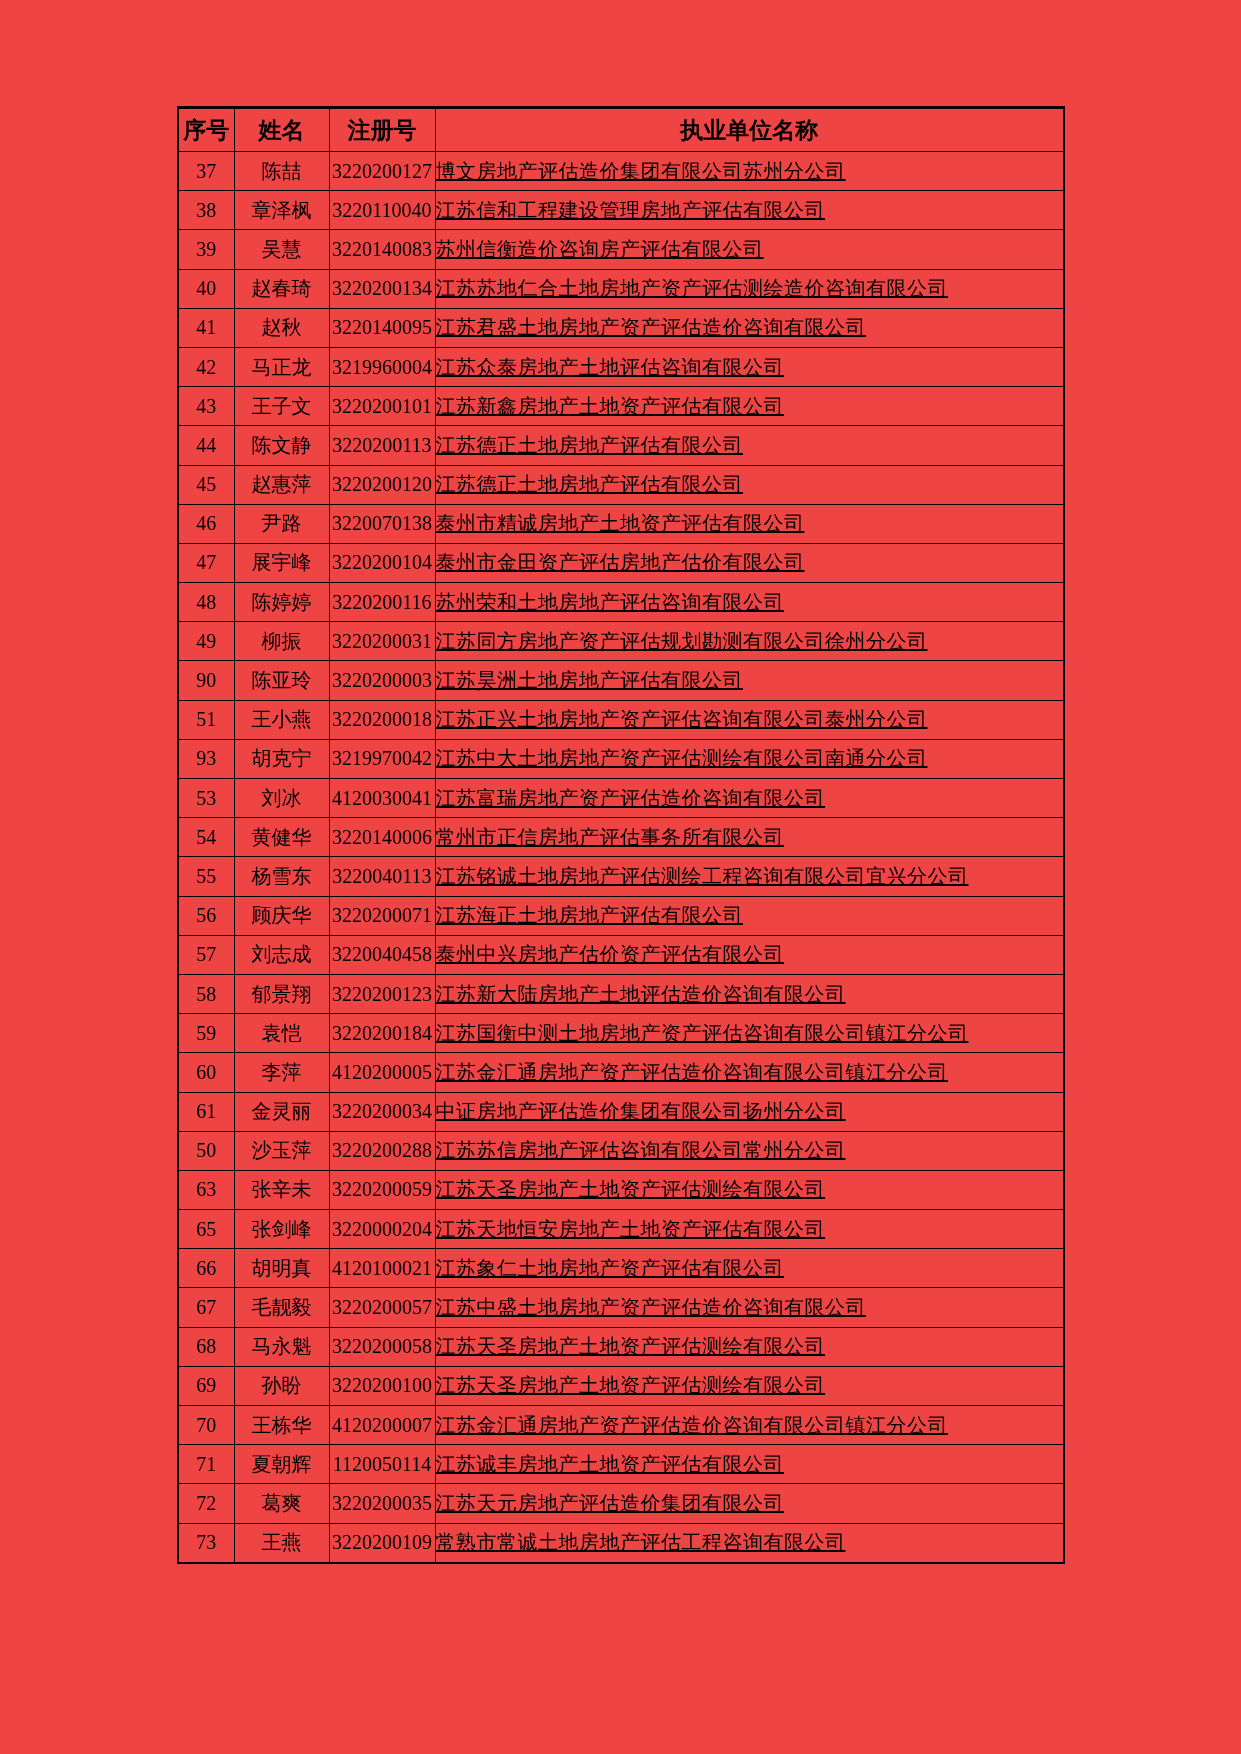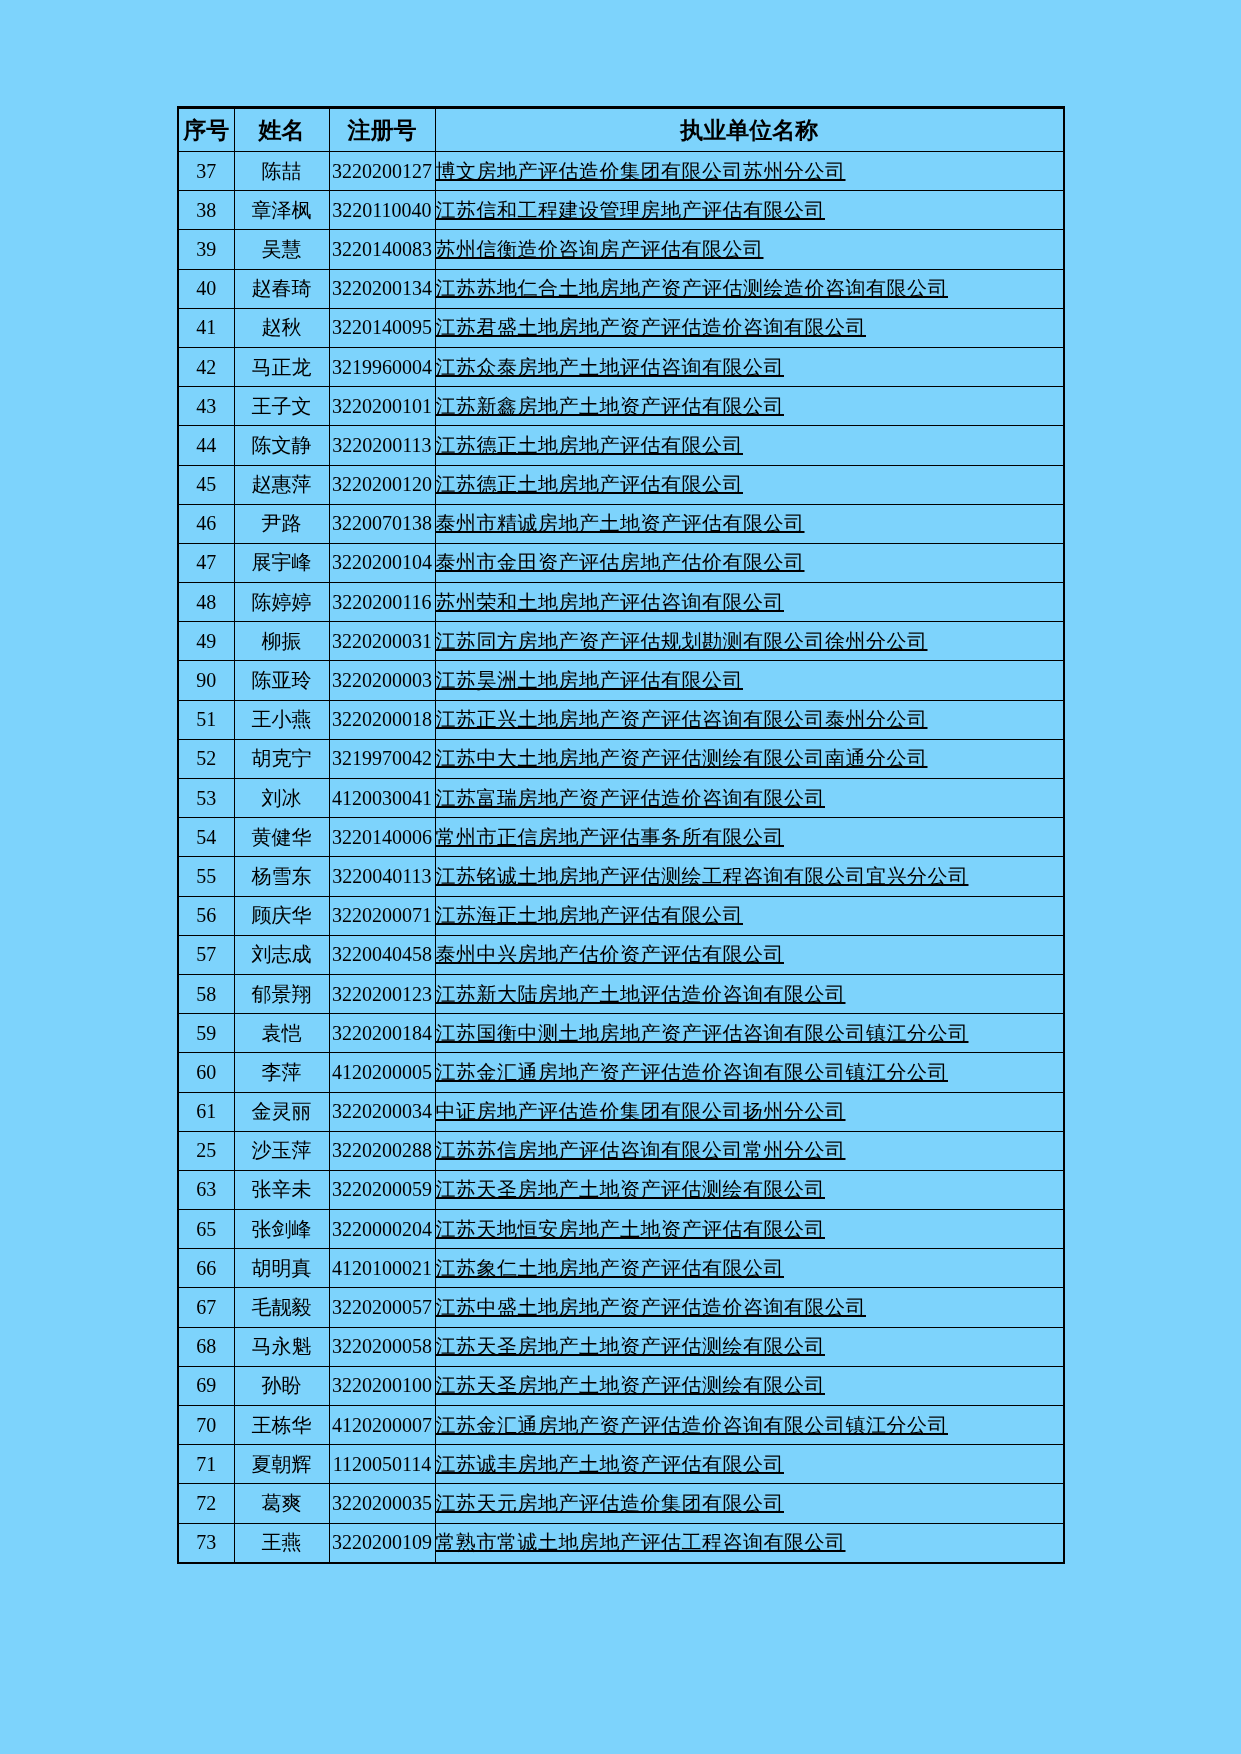--- a/index.html
+++ b/index.html
@@ -12,21 +12,21 @@
     height: 1754px;
     position: relative;
     font-family: "Liberation Serif", "DejaVu Serif", serif;
     color: #000000;
   }
   .page {
     position: absolute;
     left: 0; top: 0;
     width: 1241px;
     height: 1754px;
-    background: #7dd3fc;
+    background: #ef4444;
   }
   table.roster {
     position: absolute;
     left: 177px;
     top: 106px;
     width: 886px;
     border-collapse: collapse;
     table-layout: fixed;
   }
   table.roster col.c-no   { width: 56px; }
@@ -165,21 +165,21 @@
           <td class="cell-reg">3220200003</td>
           <td class="cell-org">江苏昊洲土地房地产评估有限公司</td>
         </tr>
         <tr>
           <td class="cell-no">51</td>
           <td class="cell-name">王小燕</td>
           <td class="cell-reg">3220200018</td>
           <td class="cell-org">江苏正兴土地房地产资产评估咨询有限公司泰州分公司</td>
         </tr>
         <tr>
-          <td class="cell-no">52</td>
+          <td class="cell-no">93</td>
           <td class="cell-name">胡克宁</td>
           <td class="cell-reg">3219970042</td>
           <td class="cell-org">江苏中大土地房地产资产评估测绘有限公司南通分公司</td>
         </tr>
         <tr>
           <td class="cell-no">53</td>
           <td class="cell-name">刘冰</td>
           <td class="cell-reg">4120030041</td>
           <td class="cell-org">江苏富瑞房地产资产评估造价咨询有限公司</td>
         </tr>
@@ -225,21 +225,21 @@
           <td class="cell-reg">4120200005</td>
           <td class="cell-org">江苏金汇通房地产资产评估造价咨询有限公司镇江分公司</td>
         </tr>
         <tr>
           <td class="cell-no">61</td>
           <td class="cell-name">金灵丽</td>
           <td class="cell-reg">3220200034</td>
           <td class="cell-org">中证房地产评估造价集团有限公司扬州分公司</td>
         </tr>
         <tr>
-          <td class="cell-no">25</td>
+          <td class="cell-no">50</td>
           <td class="cell-name">沙玉萍</td>
           <td class="cell-reg">3220200288</td>
           <td class="cell-org">江苏苏信房地产评估咨询有限公司常州分公司</td>
         </tr>
         <tr>
           <td class="cell-no">63</td>
           <td class="cell-name">张辛未</td>
           <td class="cell-reg">3220200059</td>
           <td class="cell-org">江苏天圣房地产土地资产评估测绘有限公司</td>
         </tr>

